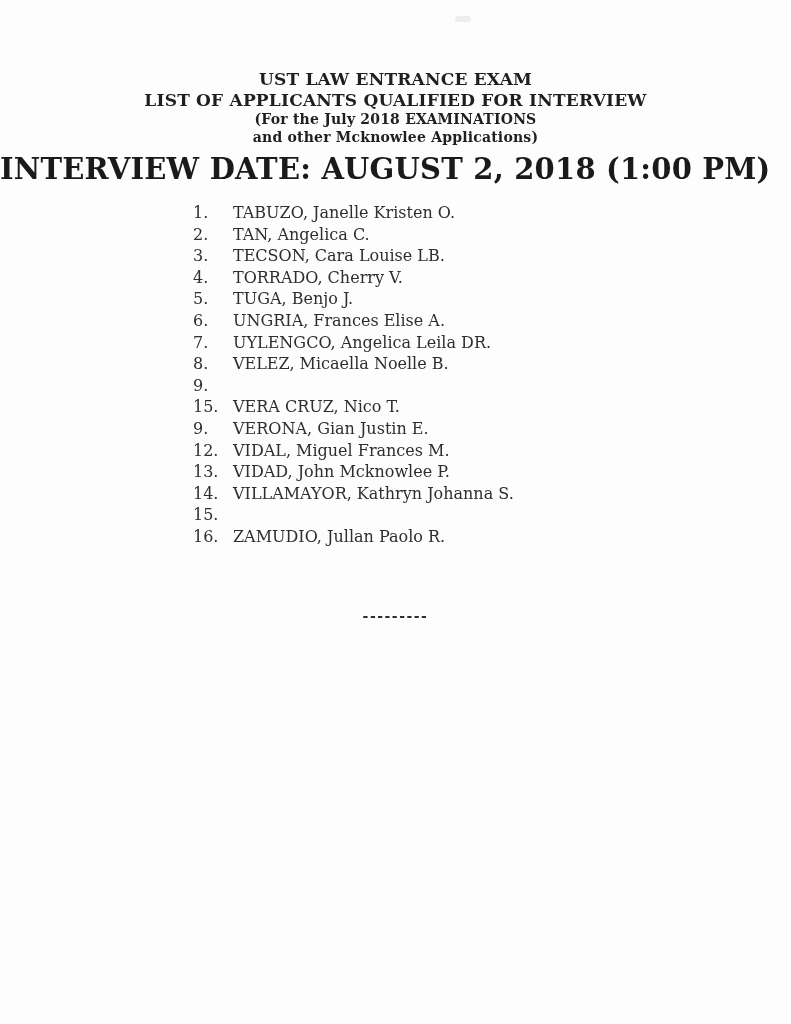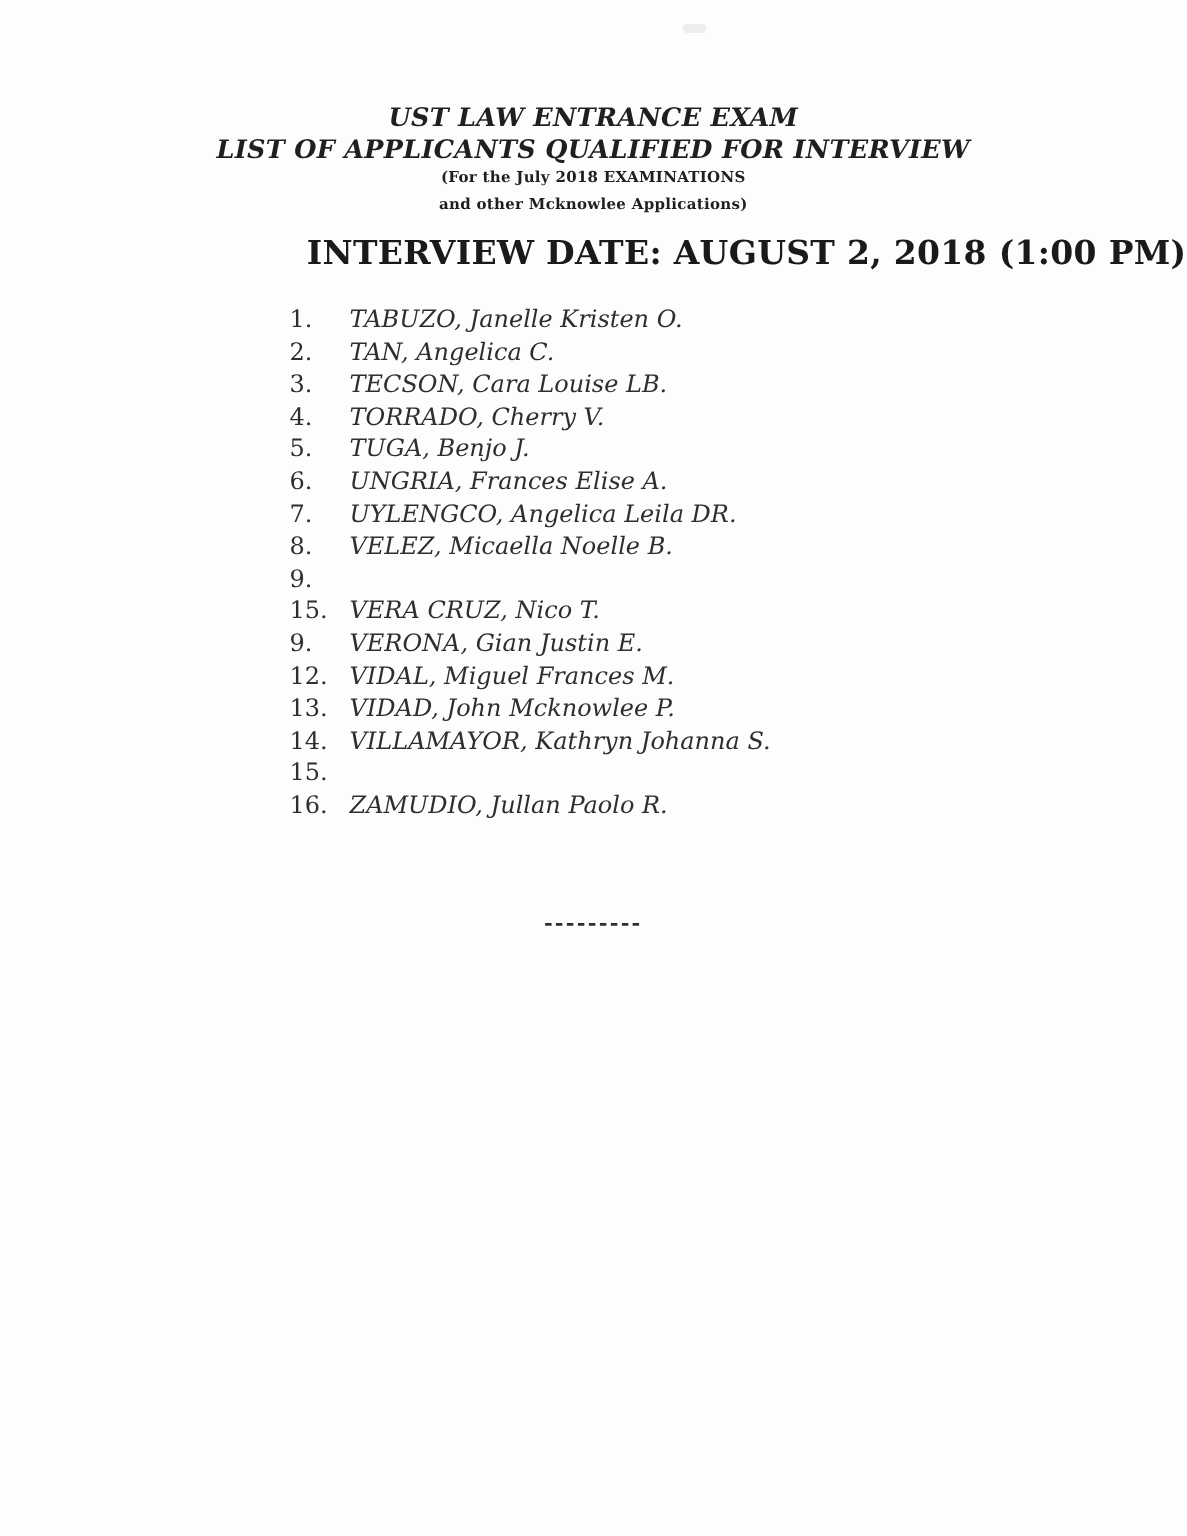--- a/index.html
+++ b/index.html
@@ -30,35 +30,34 @@
     left: 0;
     right: 0;
     text-align: center;
     color: #1f1f1f;
   }
   .title-line {
     font-size: 17px;
     font-weight: bold;
     line-height: 20.5px;
     letter-spacing: 0.2px;
-    font-style: italic;
   }
   .subtitle-line {
-    font-size: 10px;
+    font-size: 14px;
     font-weight: bold;
     line-height: 18px;
     letter-spacing: 0.2px;
   }
   .interview-date {
     position: absolute;
     top: 154px;
     left: 0;
     right: 0;
-    text-align: right;
-    font-size: 22px;
+    text-align: left;
+    font-size: 29px;
     font-weight: bold;
     line-height: 30px;
     color: #1a1a1a;
     letter-spacing: 0.2px;
   }
   .applicant-list {
     position: absolute;
     top: 202px;
     left: 193px;
     color: #2e2e2e;
@@ -68,21 +67,20 @@
     display: flex;
     line-height: 21.6px;
   }
   .num {
     display: inline-block;
     width: 40px;
     white-space: pre;
   }
   .name {
     white-space: pre;
-    font-style: italic;
   }
   .footer-separator {
     position: absolute;
     top: 608px;
     left: 0;
     right: 0;
     text-align: center;
     font-size: 14px;
     font-weight: bold;
     letter-spacing: 1.5px;

